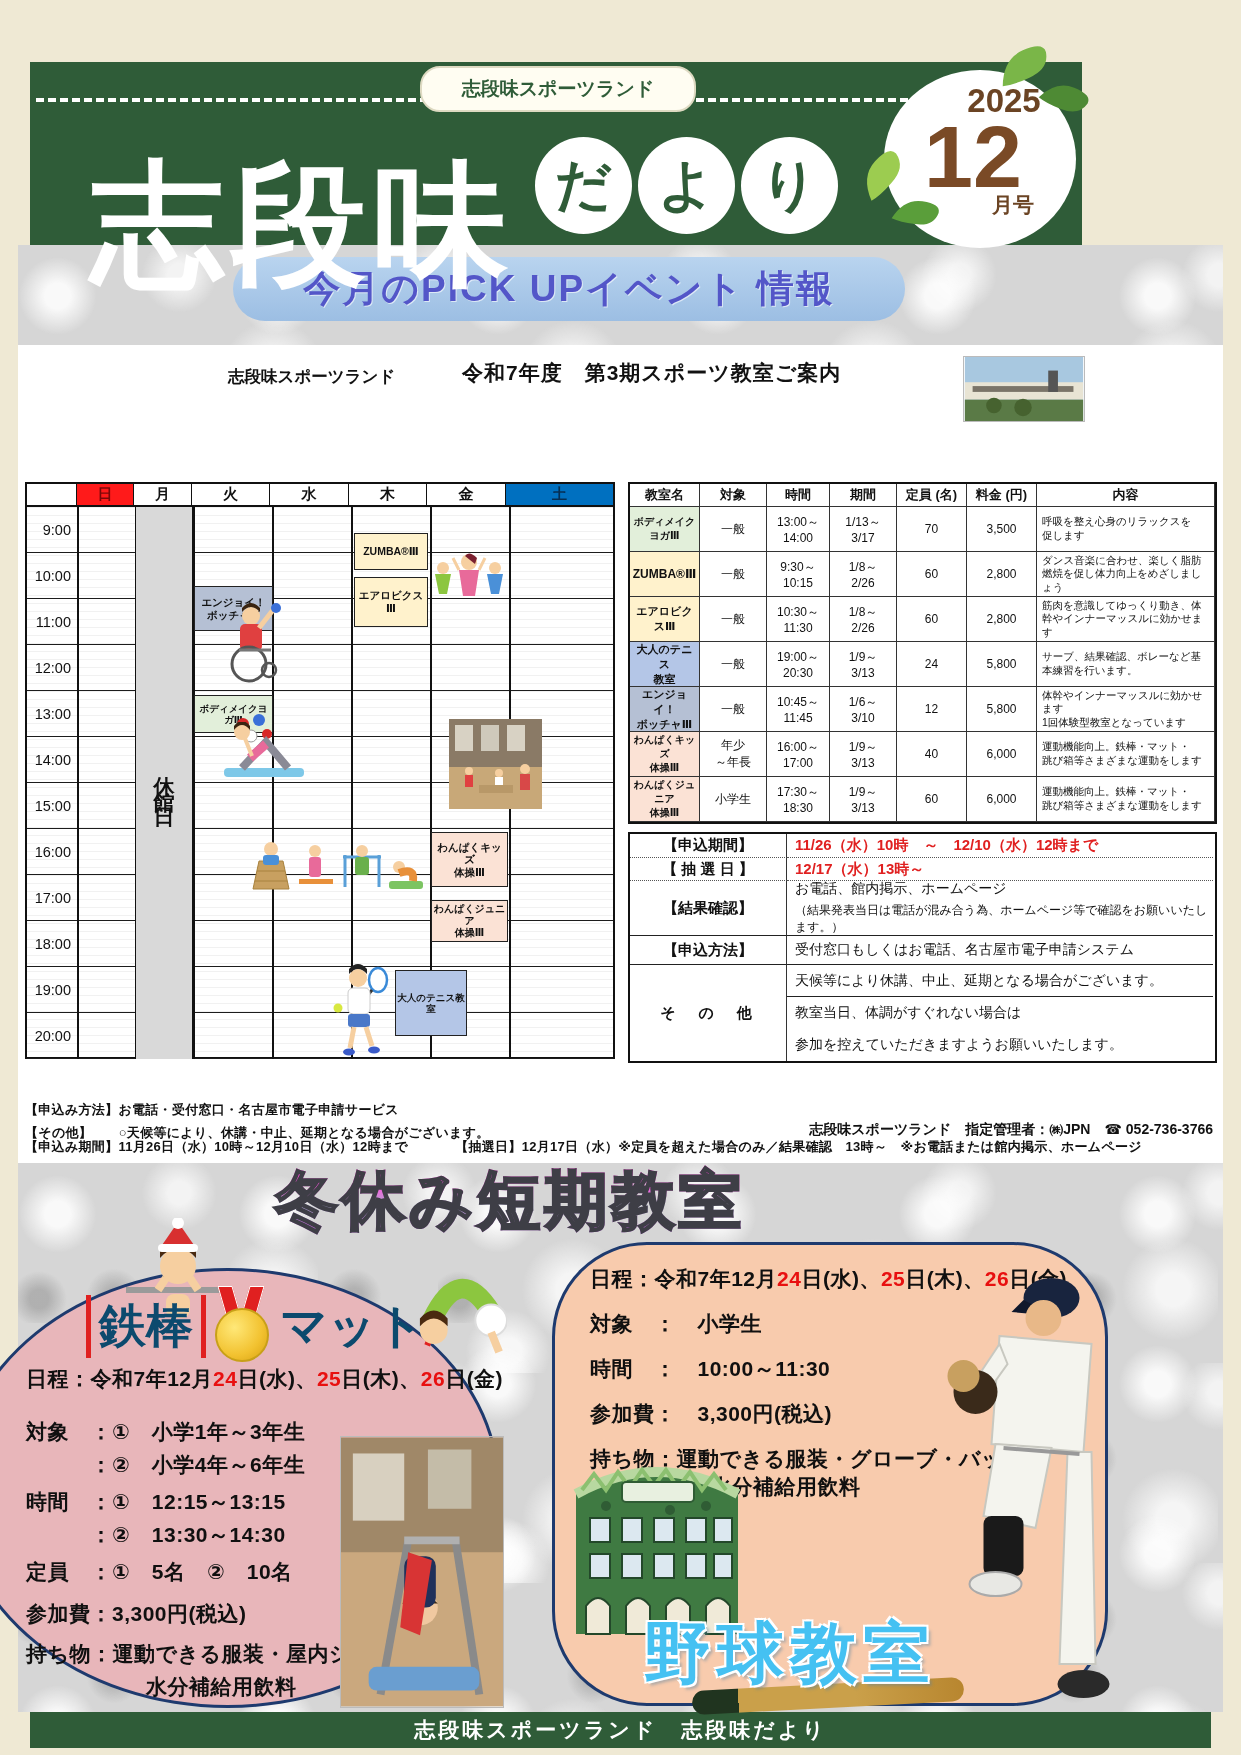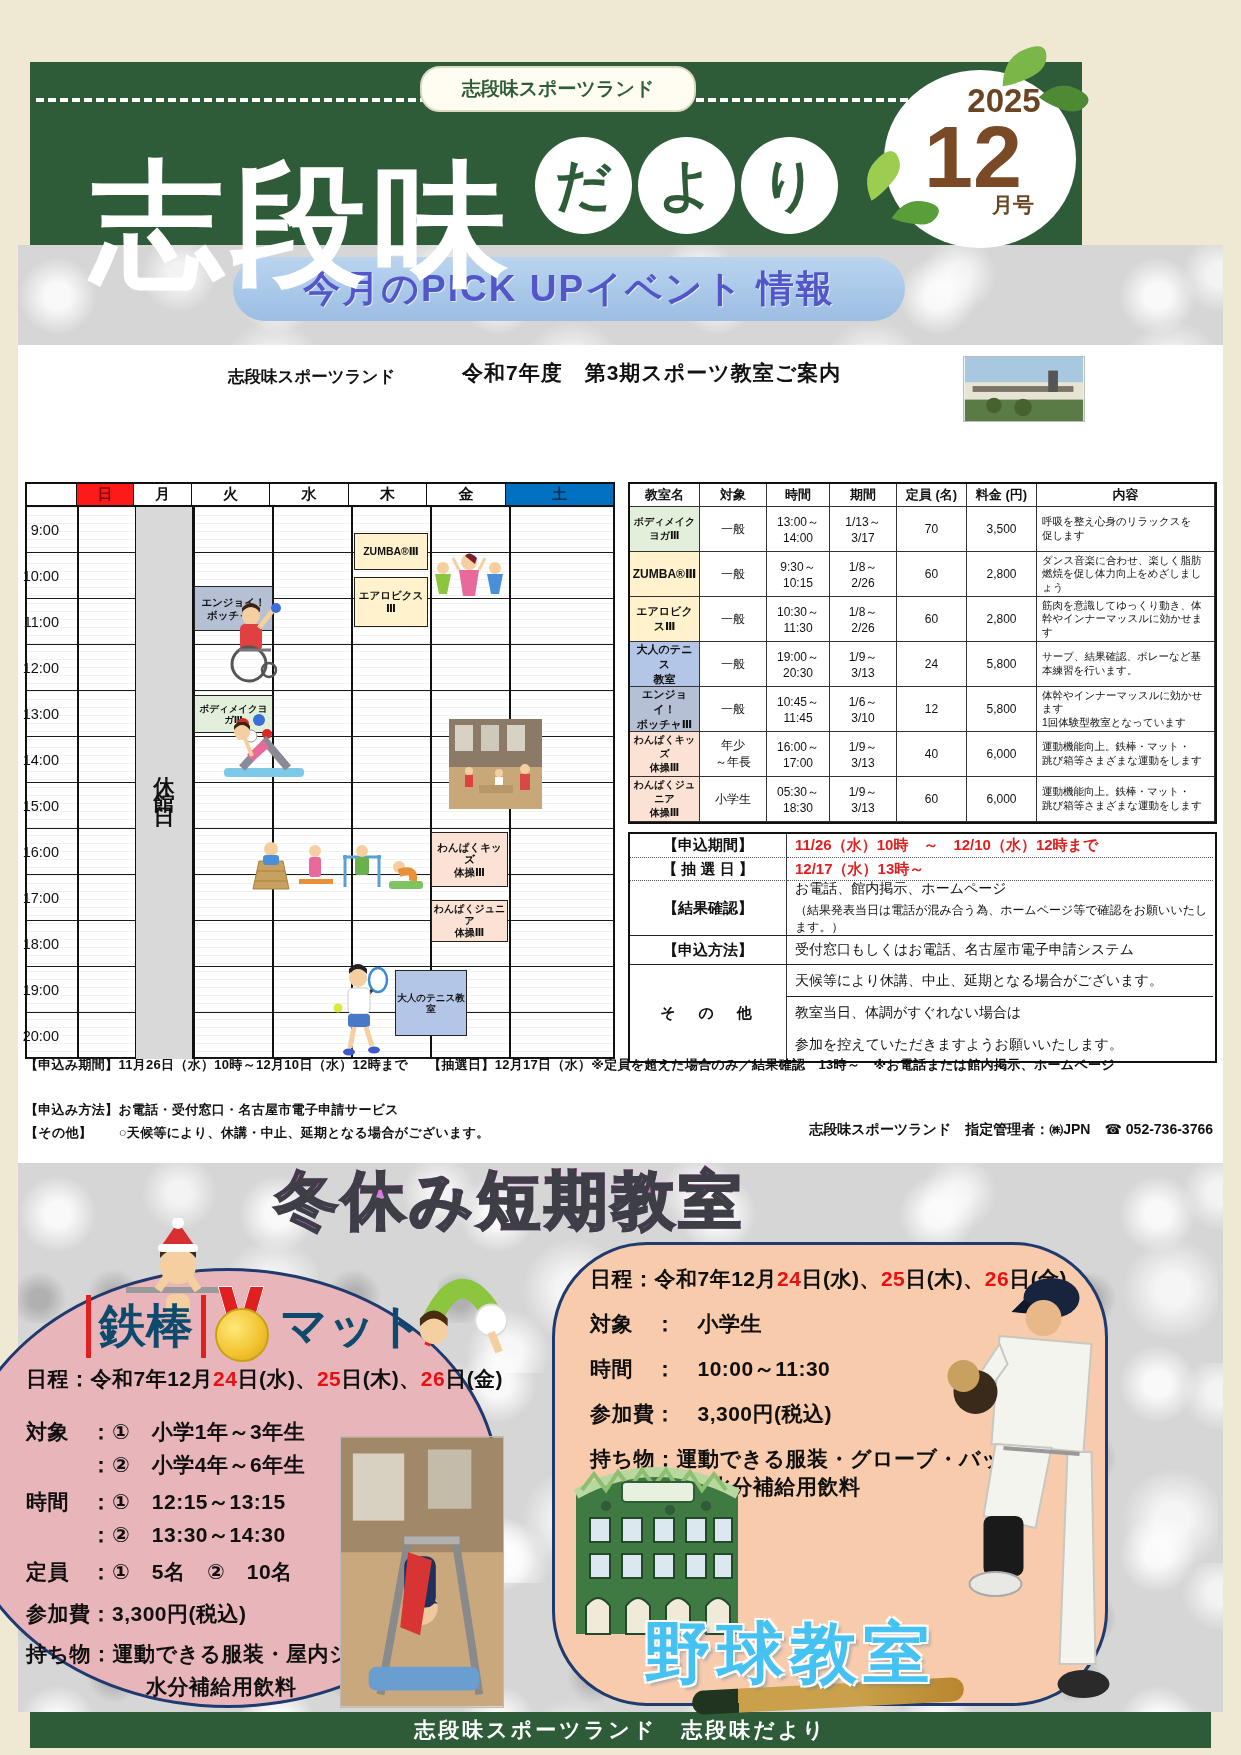--- a/index.html
+++ b/index.html
@@ -45,21 +45,21 @@
   .cal-head{display:flex;height:23px;border-bottom:2px solid #111;box-sizing:border-box}
   .ch{display:flex;align-items:center;justify-content:center;font-size:15px;font-weight:bold;box-sizing:border-box;border-right:1.5px solid #111}
   .ch:last-child{border-right:none}
   .w-time{width:50px}.w-sm{width:58px}.w-md{width:79px}.w-lg{width:108px}
   .d-sun{background:#ff1a1a;color:#7a0808}
   .d-sat{background:#0070c0;color:#062e52}
   .cal-body{position:relative;height:552px;
      background-image:
        repeating-linear-gradient(180deg, rgba(120,120,120,.10) 0 1px, transparent 1px 8px),
        repeating-linear-gradient(180deg, transparent 0 44.6px, #1c1c1c 44.6px 46px)}
-  .times{position:absolute;left:3px;top:0;width:36px}
+  .times{position:absolute;left:15px;top:0;width:36px}
   .trow{height:46px;display:flex;align-items:center;justify-content:flex-end;padding-right:7px;
         font-size:14.5px;color:#111;box-sizing:border-box}
   .vline{position:absolute;top:0;bottom:0;width:1.5px;background:#111;z-index:1}
   .closed{position:absolute;left:108px;top:0;width:58px;height:552px;background:#d9d9d9;z-index:2;
         display:flex;align-items:center;justify-content:center;writing-mode:vertical-rl;
         font-size:21px;font-weight:bold;letter-spacing:16px;border-left:1.5px solid #111;border-right:1.5px solid #111;box-sizing:border-box}
   .ev{position:absolute;z-index:3;border:1.5px solid #222;display:flex;align-items:center;justify-content:center;
       text-align:center;font-weight:bold;font-size:10.5px;line-height:1.2;padding:1px;white-space:pre-line;box-sizing:border-box}
   .illus{position:absolute;z-index:4}
   
@@ -374,21 +374,21 @@
     <div class="tc">1/9～
 3/13</div>
     <div class="tc">40</div>
     <div class="tc">6,000</div>
     <div class="tc ds">運動機能向上。鉄棒・マット・
 跳び箱等さまざまな運動をします</div>
 
     <div class="tc nm bg-kids">わんぱくジュニア
 体操Ⅲ</div>
     <div class="tc">小学生</div>
-    <div class="tc">05:30～
+    <div class="tc">17:30～
 18:30</div>
     <div class="tc">1/9～
 3/13</div>
     <div class="tc">60</div>
     <div class="tc">6,000</div>
     <div class="tc ds">運動機能向上。鉄棒・マット・
 跳び箱等さまざまな運動をします</div>
   </div>
 
   <div class="atable abs">
@@ -414,21 +414,21 @@
         <span>天候等により休講、中止、延期となる場合がございます。</span>
       </div>
     <div class="av">
         <span>教室当日、体調がすぐれない場合は</span>
       </div>
     <div class="av">
         <span>参加を控えていただきますようお願いいたします。</span>
       </div>
   </div>
 
-  <div class="abs fnote" style="left:25px;top:1056px;display:flex;gap:20px">
+  <div class="abs fnote" style="left:25px;top:1138px;display:flex;gap:47px">
     <span>【申込み期間】11月26日（水）10時～12月10日（水）12時まで</span>
     <span>【抽選日】12月17日（水）※定員を超えた場合のみ／結果確認　13時～　※お電話または館内掲示、ホームページ</span>
   </div>
   <div class="abs fnote" style="left:25px;top:1101px">【申込み方法】お電話・受付窓口・名古屋市電子申請サービス</div>
   <div class="abs fnote" style="left:25px;top:1124px">【その他】　　○天候等により、休講・中止、延期となる場合がございます。</div>
   <div class="abs" style="right:28px;top:1121px;font-size:14px;font-weight:bold">志段味スポーツランド　指定管理者：㈱JPN　☎ 052-736-3766</div>
 
   <div id="marble-bottom" class="abs marble"></div>
   <div class="wtitle abs">冬休み短期教室</div>
 

